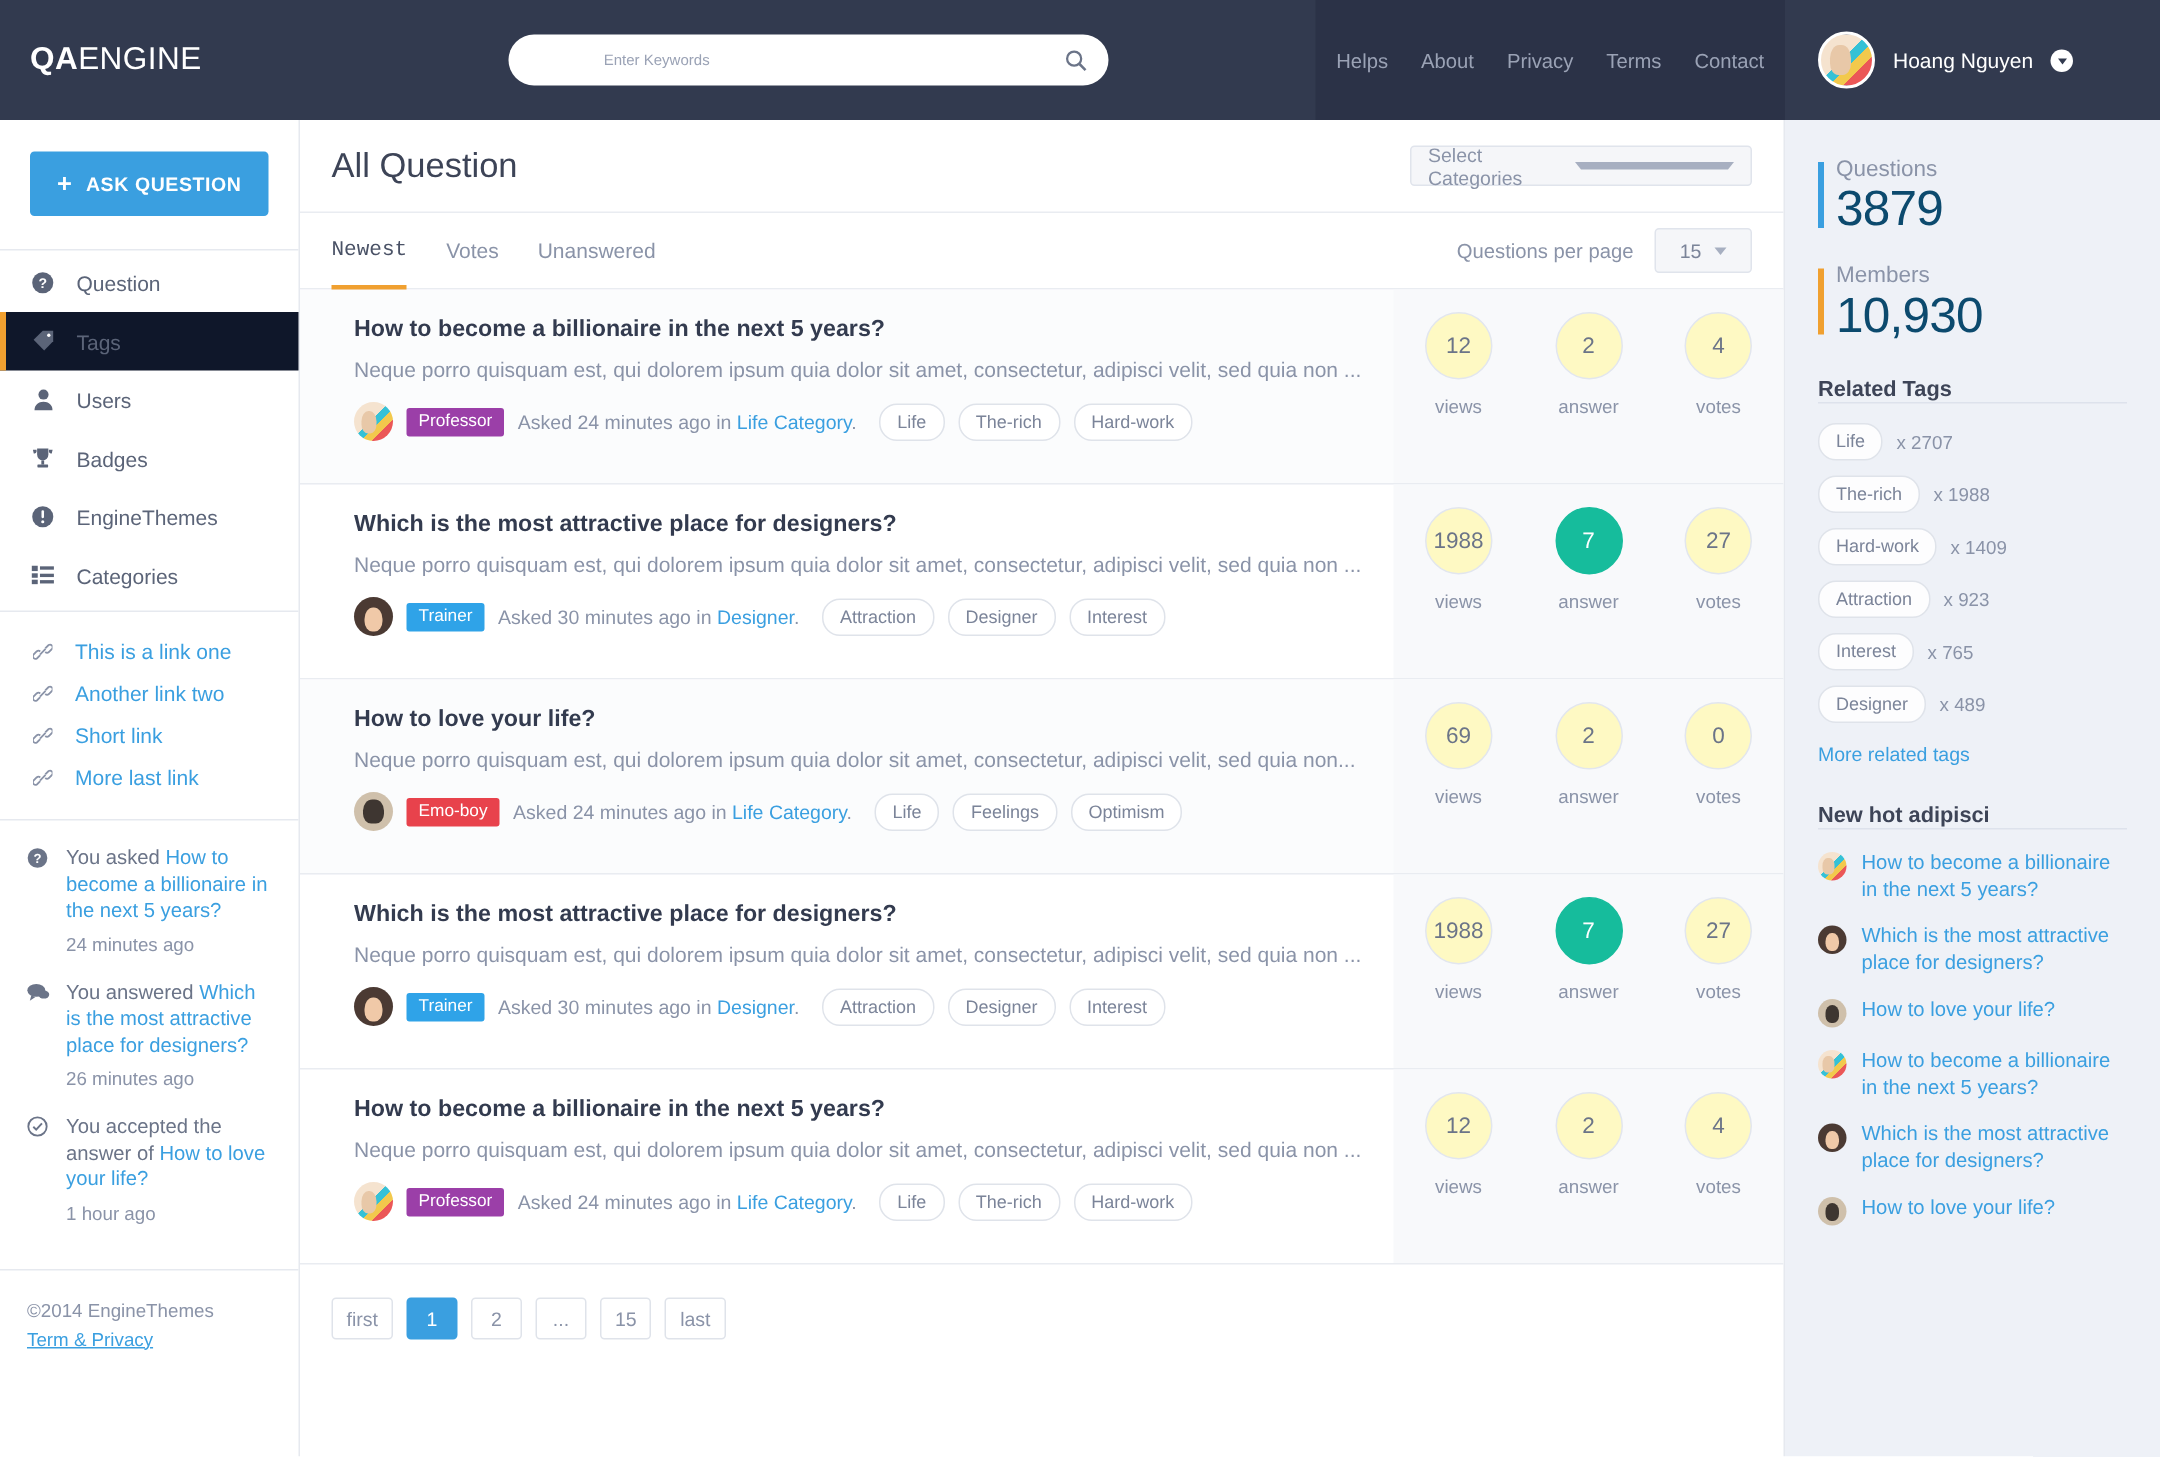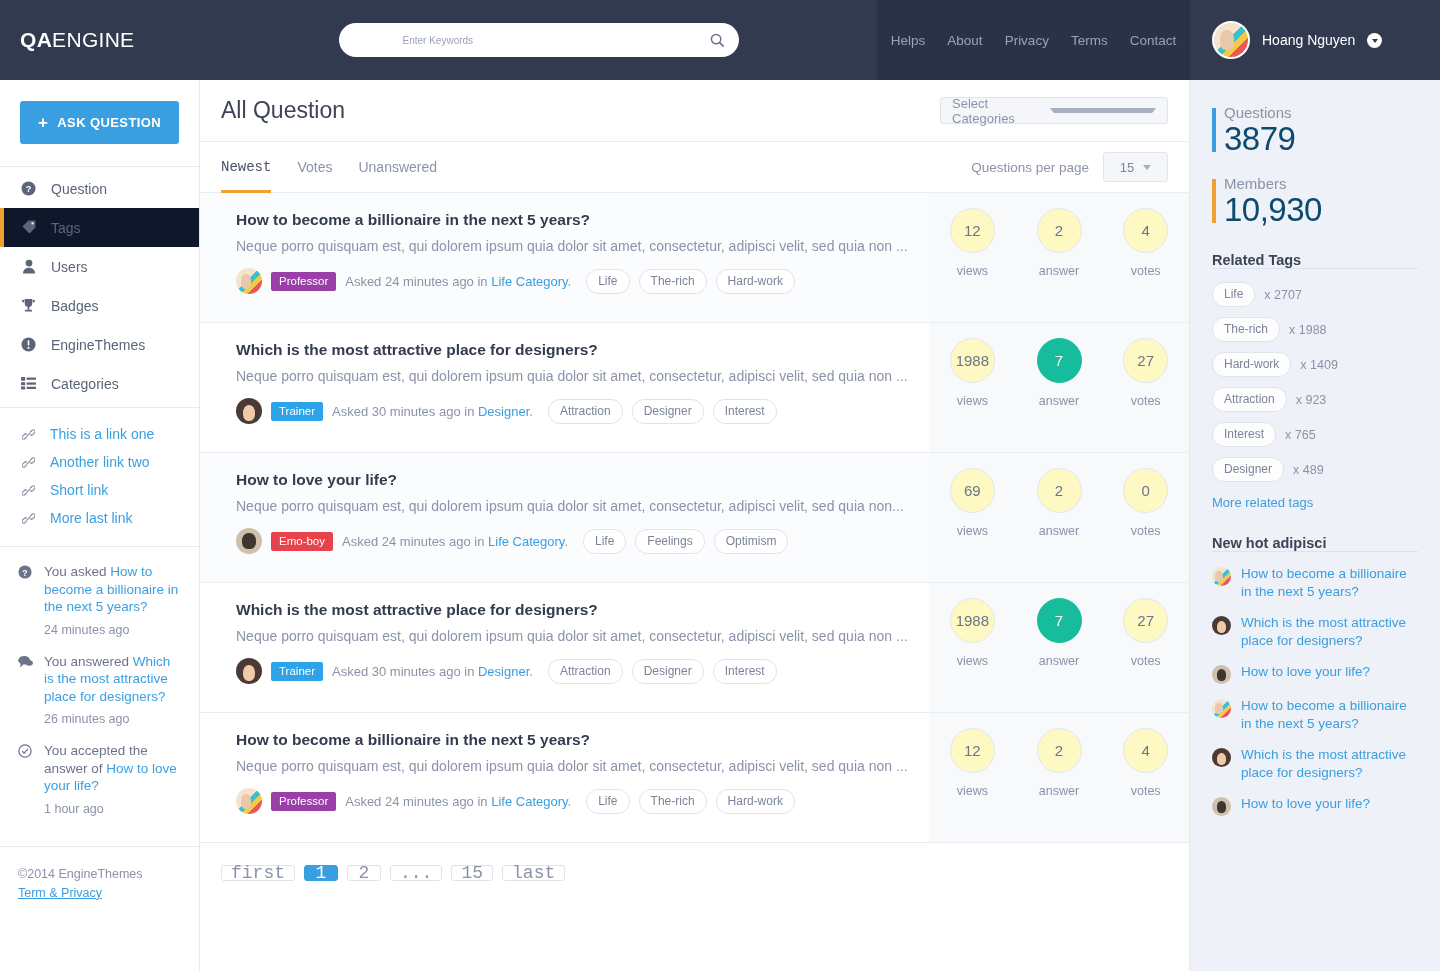--- a/index.html
+++ b/index.html
@@ -115,21 +115,21 @@
   .q-row.shade .q-stats { background: #f8f9fb; }
   .stat { flex: 1; display: flex; flex-direction: column; align-items: center; }
   .stat-circle {
     width: 45px; height: 45px; border-radius: 50%; border: 1px solid #e2e6ee; background: #fef9c3;
     display: flex; align-items: center; justify-content: center; font-size: 15px; color: #6b7488;
   }
   .stat-circle.answered { background: #16bc9c; border-color: #16bc9c; color: #fff; }
   .stat-lbl { font-size: 12.5px; color: #8a93a8; margin-top: 11px; }
 
   .pager { padding: 22px 0 0 21px; display: flex; gap: 9px; }
-  .pg { min-width: 34px; height: 16px; padding: 0 9px; border: 1px solid #dfe3ea; border-radius: 3px; background: #fff; display: flex; align-items: center; justify-content: center; font-size: 18px; color: #8a93a8; cursor: pointer; font-family: Liberation Mono, monospace; }
+  .pg { min-width: 34px; height: 28px; padding: 0 9px; border: 1px solid #dfe3ea; border-radius: 3px; background: #fff; display: flex; align-items: center; justify-content: center; font-size: 13px; color: #8a93a8; cursor: pointer; }
   .pg.active { background: #3a9fe0; border-color: #3a9fe0; color: #fff; }
 
   
   .right { width: 250px; flex: 0 0 250px; background: #eef1f7; padding: 24px 22px 0 22px; }
   .stat-block { margin-bottom: 18px; padding-left: 12px; position: relative; }
   .stat-block::before { content: ""; position: absolute; left: 0; top: 4px; width: 4px; height: 44px; }
   .stat-block.q::before { background: #3a9fe0; }
   .stat-block.m::before { background: #f0a030; }
   .sb-label { font-size: 15px; color: #8a93a8; }
   .sb-value { font-size: 33px; color: #0c4a6e; line-height: 36px; letter-spacing: -.5px; }

